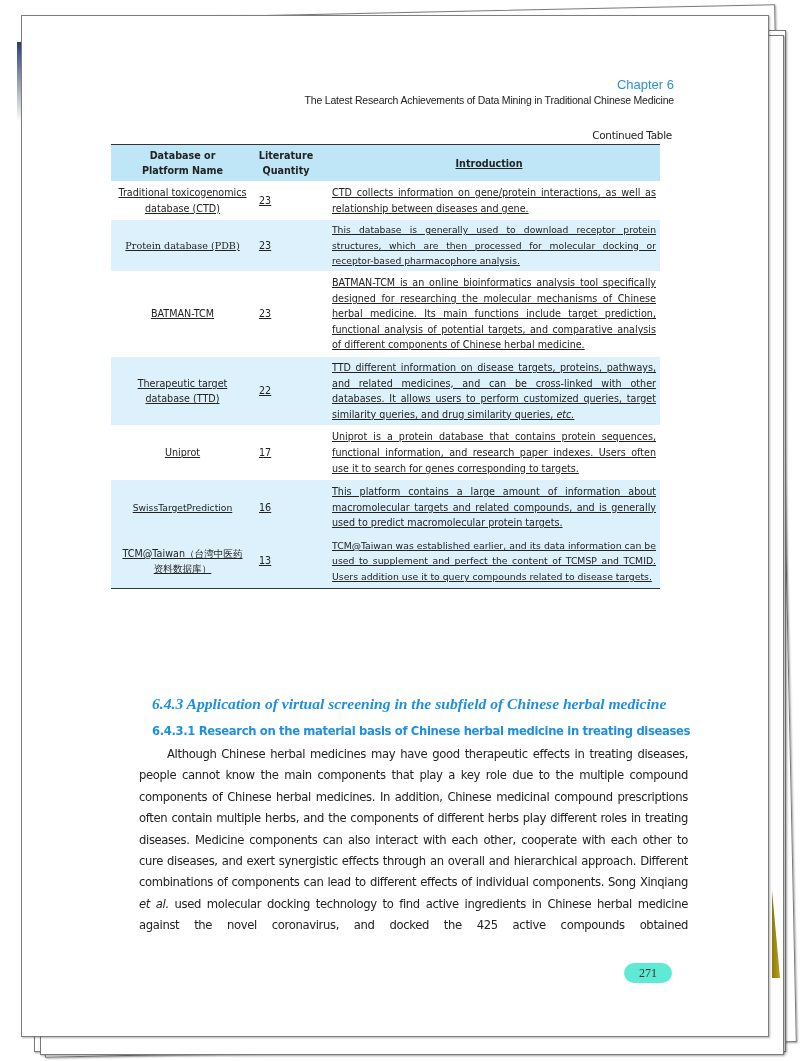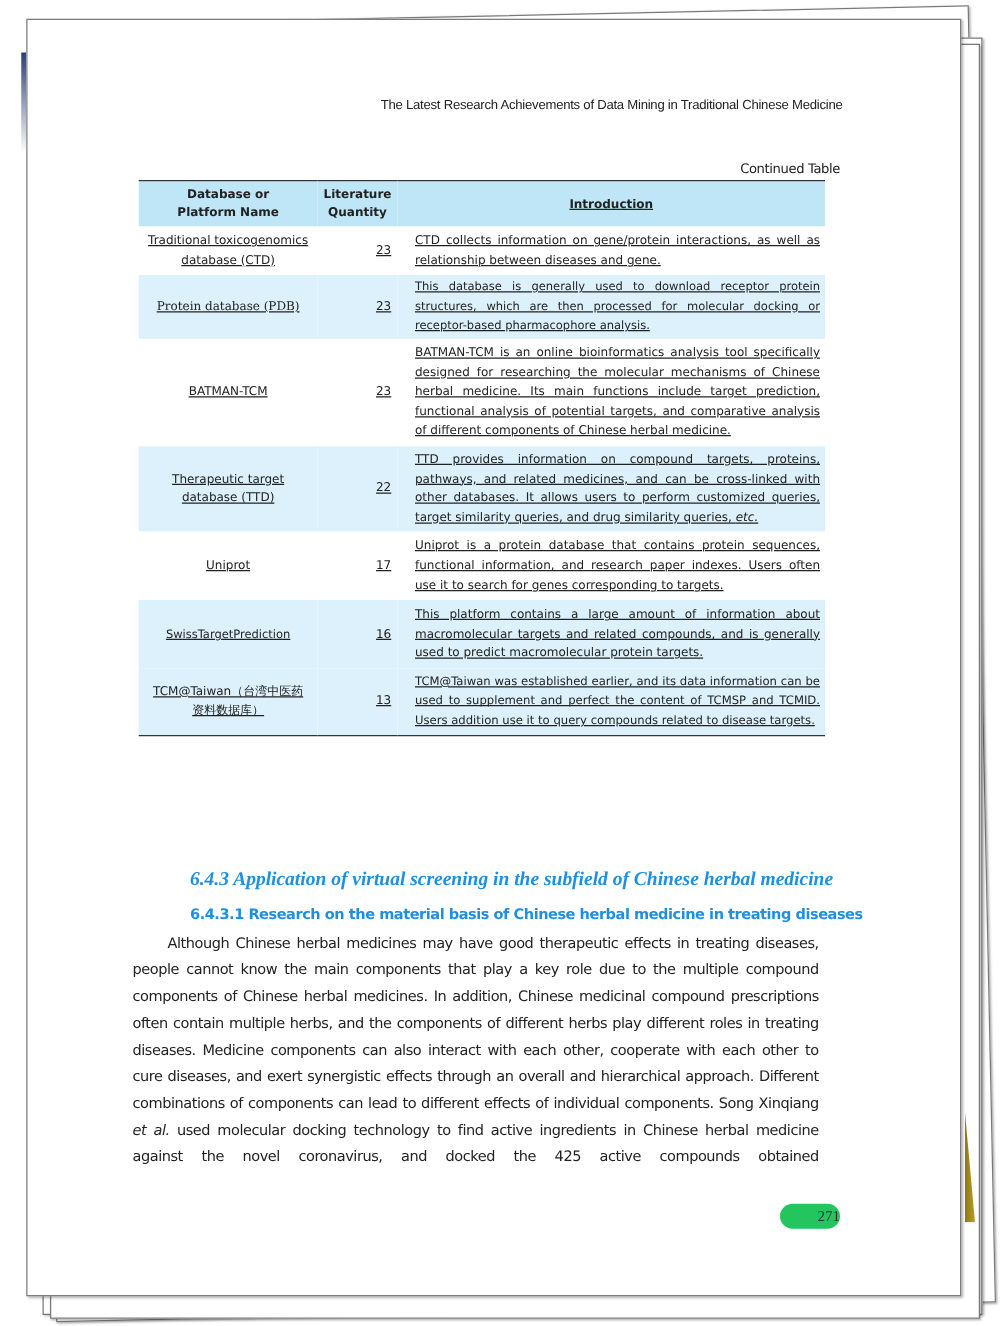--- a/index.html
+++ b/index.html
@@ -16,42 +16,43 @@
   .chapter { color:#2a8fd6; font-size:13px; line-height:16px; }
   .book-title { color:#222; font-size:10.5px; line-height:14px; letter-spacing:-0.2px;margin-left:20px; }
 
   .caption { position:absolute; right:128px; top:129px; font-size:10.5px; color:#222; font-family:"DejaVu Sans", sans-serif; letter-spacing:-0.3px; }
 
   table.db { position:absolute; left:111px; top:144px; width:549px; border-collapse:collapse; font-family:"DejaVu Sans", sans-serif; font-size:9.6px; color:#222; border-top:1.5px solid #333; border-bottom:1.5px solid #333;text-decoration:underline; }
   table.db th { background:#bfe6f7; font-weight:bold; font-size:9.6px; line-height:15px; padding:3px 4px; text-align:center; }
   table.db td { padding:2px 5px; vertical-align:middle; line-height:15.6px; }
   table.db tr.shade td { background:#dcf1fb; }
   td.name { text-align:center; width:115px; }
-  td.qty { text-align:right; width:40px; }
+  td.qty { text-align:left; width:40px; }
   td.intro { text-align:justify; padding-left:14px !important; padding-right:4px !important; }
   .serif { font-family:"DejaVu Serif", serif; }
 
   .sec-title { position:absolute; left:152px; top:695px; color:#1f8fe0; font-family:Liberation Serif, serif; font-style:italic; font-weight:bold; font-size:15.6px; white-space:nowrap; }
   .subsec-title { position:absolute; left:152px; top:724px; color:#1f8fe0; font-family:"DejaVu Sans", sans-serif; font-weight:bold; font-size:11.6px; letter-spacing:-0.35px; white-space:nowrap; }
-  .body-text { position:absolute; left:106px; top:744px; width:549px; font-family:"DejaVu Sans", sans-serif; font-size:11.6px; line-height:21.4px; color:#222; text-align:justify; text-align-last:justify; letter-spacing:-0.35px; }
+  .body-text { position:absolute; left:139px; top:744px; width:549px; font-family:"DejaVu Sans", sans-serif; font-size:11.6px; line-height:21.4px; color:#222; text-align:justify; text-align-last:justify; letter-spacing:-0.35px; }
   .body-text .indent { display:inline-block; width:28px; }
 
-  .page-num { position:absolute; left:624px; top:963px; width:48px; height:20px; border-radius:10px; background:#22c55e; text-align:right; line-height:20px; font-family:"Liberation Serif", serif; font-size:12px; color:#333; }
+  .page-num { position:absolute; left:624px; top:963px; width:48px; height:20px; border-radius:10px; background:#5eead4; text-align:center; line-height:20px; font-family:"Liberation Serif", serif; font-size:12px; color:#333; }
 </style>
 </head>
 <body>
 
 <div class="sheet s1"></div>
 <div class="sheet s3"></div>
 <div class="sheet s2"></div>
 <div class="spine-blue"></div>
 <div class="spine-gold"></div>
 <div class="page"></div>
 
 <div class="running-head">
+  <div class="chapter">Chapter 6</div>
   <div class="book-title">The Latest Research Achievements of Data Mining in Traditional Chinese Medicine</div>
 </div>
 
 <div class="caption">Continued Table</div>
 
 <table class="db">
   <thead>
     <tr>
       <th><span style="display:inline-block;width:110px">Database or Platform Name</span></th>
       <th><span style="display:inline-block;width:56px">Literature Quantity</span></th>
@@ -70,21 +71,21 @@
       <td class="intro" style="font-size:9.2px">This database is generally used to download receptor protein structures, which are then processed for molecular docking or receptor-based pharmacophore analysis.</td>
     </tr>
     <tr>
       <td class="name">BATMAN-TCM</td>
       <td class="qty">23</td>
       <td class="intro" style="padding-top:4px;padding-bottom:4px">BATMAN-TCM is an online bioinformatics analysis tool specifically designed for researching the molecular mechanisms of Chinese herbal medicine. Its main functions include target prediction, functional analysis of potential targets, and comparative analysis of different components of Chinese herbal medicine.</td>
     </tr>
     <tr class="shade">
       <td class="name" style="padding:2px 12px">Therapeutic target database (TTD)</td>
       <td class="qty">22</td>
-      <td class="intro" style="padding-top:3px;padding-bottom:3px"><span>TTD provides information on compound targets, proteins, pathways, and related medicines, and can be cross-linked with other databases. It allows users to perform customized queries, target similarity queries, and drug similarity queries,</span> <i>etc.</i></td>
+      <td class="intro" style="padding-top:3px;padding-bottom:3px"><span>TTD different information on disease targets, proteins, pathways, and related medicines, and can be cross-linked with other databases. It allows users to perform customized queries, target similarity queries, and drug similarity queries,</span> <i>etc.</i></td>
     </tr>
     <tr>
       <td class="name">Uniprot</td>
       <td class="qty">17</td>
       <td class="intro" style="padding-top:4px;padding-bottom:4px">Uniprot is a protein database that contains protein sequences, functional information, and research paper indexes. Users often use it to search for genes corresponding to targets.</td>
     </tr>
     <tr class="shade">
       <td class="name" style="font-size:9.2px">SwissTargetPrediction</td>
       <td class="qty">16</td>
       <td class="intro" style="padding-top:4px;padding-bottom:4px">This platform contains a large amount of information about macromolecular targets and related compounds, and is generally used to predict macromolecular protein targets.</td>

